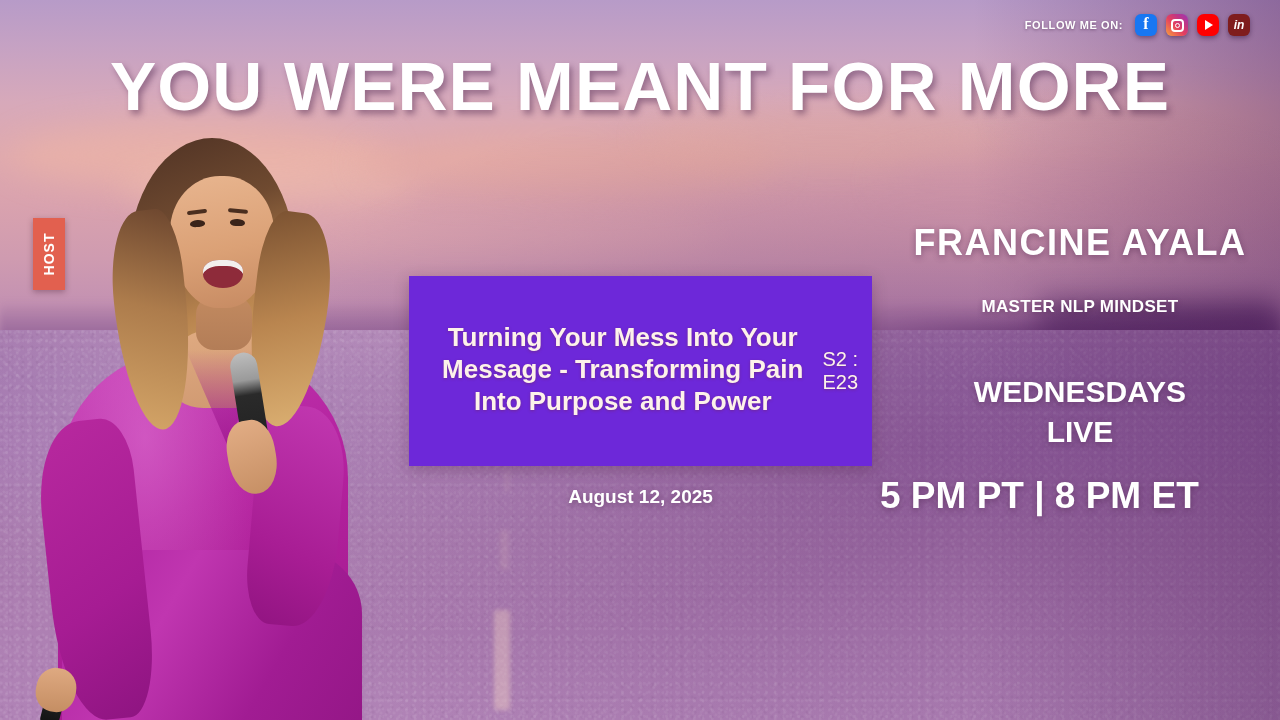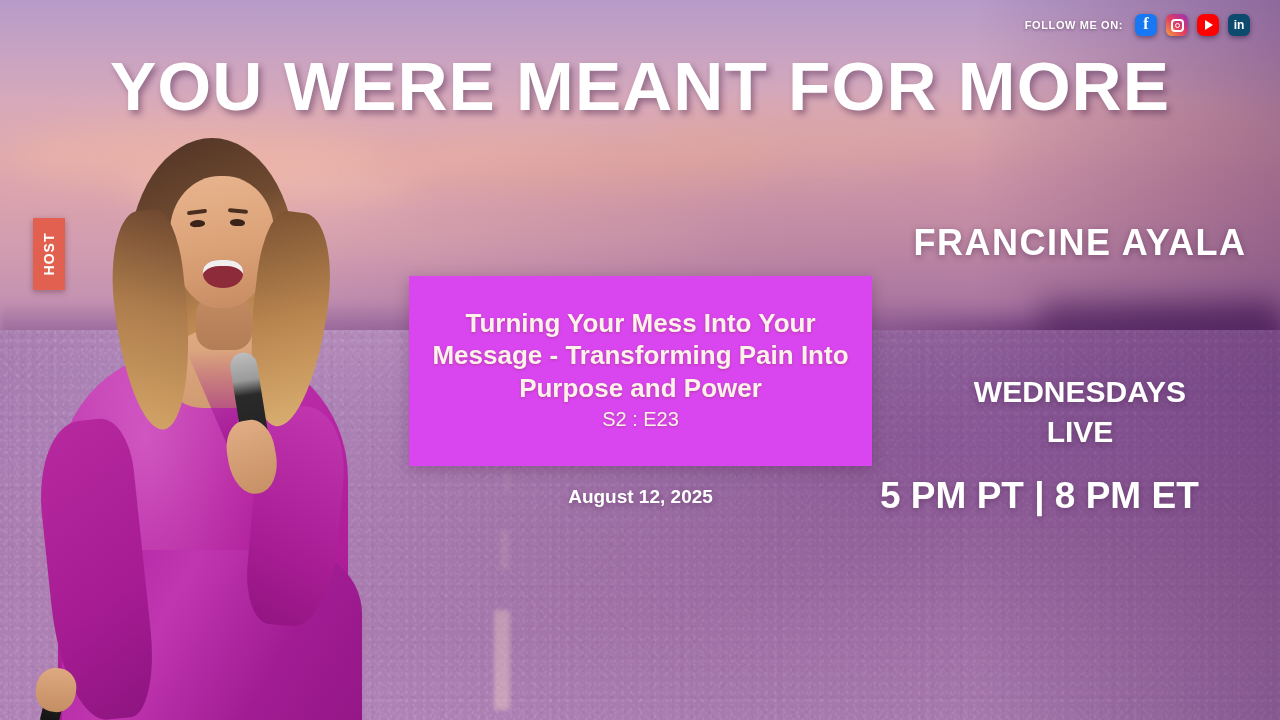--- a/index.html
+++ b/index.html
@@ -246,21 +246,21 @@
   .soc-fb { background:#1877f2; color:#fff; font-weight:bold; font-size:16px;
             font-family:"Liberation Serif", serif; line-height:1; padding-bottom:2px; }
   .soc-ig { background:linear-gradient(45deg,#f9a03c 0%,#e4405f 45%,#c13584 70%,#9b36b7 100%); }
   .soc-ig .ig-sq { width:13px; height:13px; border:2px solid #fff; border-radius:4px;
                    display:flex; align-items:center; justify-content:center; }
   .soc-ig .ig-dot { width:5px; height:5px; border:1.5px solid #fff; border-radius:50%; }
   .soc-yt { background:#ff0000; border-radius:7px; }
   .soc-yt .yt-tri { width:0; height:0; border-left:8px solid #fff;
                     border-top:5px solid transparent; border-bottom:5px solid transparent;
                     margin-left:2px; }
-  .soc-li { background:#0c4a6e; color:#fff; font-weight:bold; font-size:12px; line-height:1; }
+  .soc-li { background:#7f1d1d; color:#fff; font-weight:bold; font-size:12px; line-height:1;font-style:italic; }
 
   
   .headline {
     position:absolute; left:0; top:52px; width:1280px;
     text-align:center;
     color:#fff;
     font-size:68px;
     font-weight:bold;
     letter-spacing:1px;
     line-height:1;
@@ -270,23 +270,23 @@
 
   
   .on-this-episode {
     position:absolute; left:409px; top:241px; width:463px;
     text-align:center;
     color:#fff; font-size:17px; font-weight:bold; letter-spacing:.7px;
     text-shadow:0 2px 5px rgba(70,30,70,.45);
   }
   .episode-box {
     position:absolute; left:409px; top:276px; width:463px; height:190px;
-    background:#d946ef;
+    background:#6d28d9;
     box-shadow:0 4px 14px rgba(70,25,60,.30);
-    display:flex; flex-direction:column; align-items:center; justify-content:center;
+    display:flex; flex-direction:row; align-items:center; justify-content:center;
     padding:6px 14px 10px;
   }
   .episode-title {
     color:#fdf2ea; font-size:26px; font-weight:bold; line-height:1.24;
     text-align:center;
     text-shadow:0 1px 3px rgba(120,40,30,.35);
   }
   .episode-code {
     color:#fdf2ea; font-size:20px; font-weight:normal; margin-top:4px;
     text-shadow:0 1px 3px rgba(120,40,30,.35);
@@ -398,20 +398,21 @@
   <div class="headline">YOU WERE MEANT FOR MORE</div>
 
   <div class="episode-box">
     <div class="episode-title">Turning Your Mess Into Your Message - Transforming Pain Into Purpose and Power</div>
     <div class="episode-code">S2 : E23</div>
   </div>
   <div class="episode-date">August 12, 2025</div>
 
   <div class="speaker-name">FRANCINE AYALA</div>
   <div class="speaker-role">
+    <div>MASTER NLP MINDSET</div>
   </div>
   <div class="live-schedule">
     <div>WEDNESDAYS</div>
     <div>LIVE</div>
   </div>
   <div class="live-time">5 PM PT | 8 PM ET</div>
 
 </div>
 
 </body></html>

